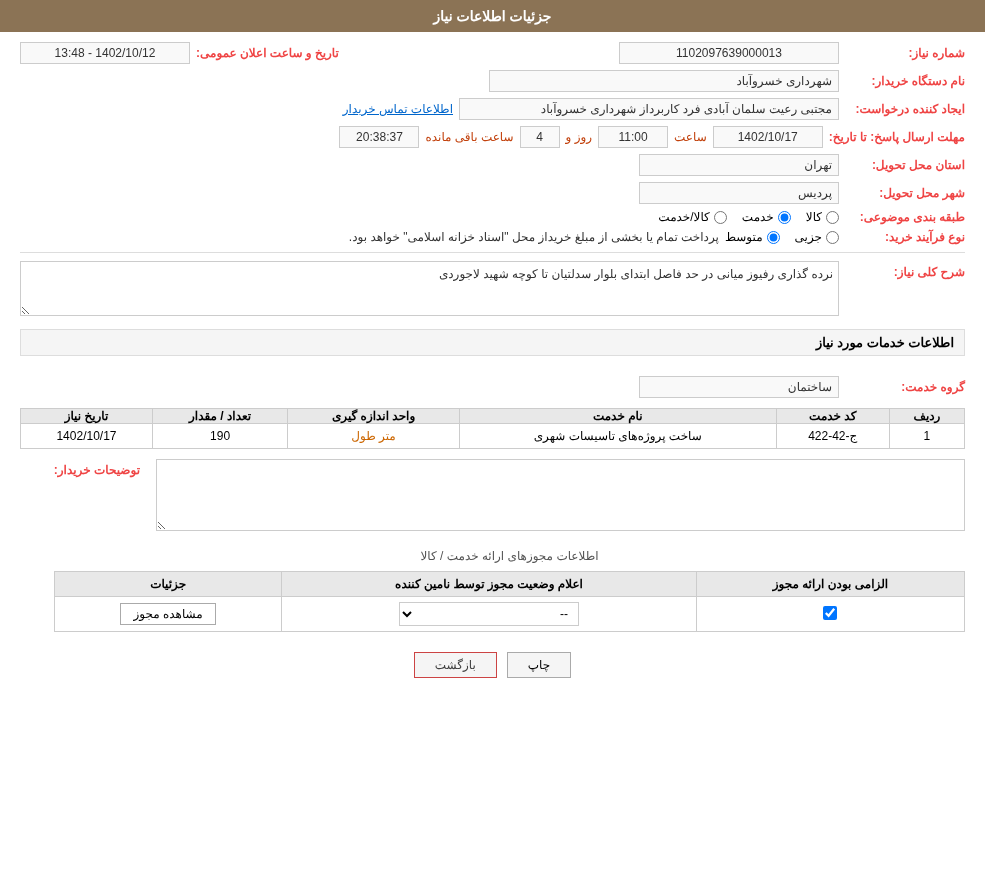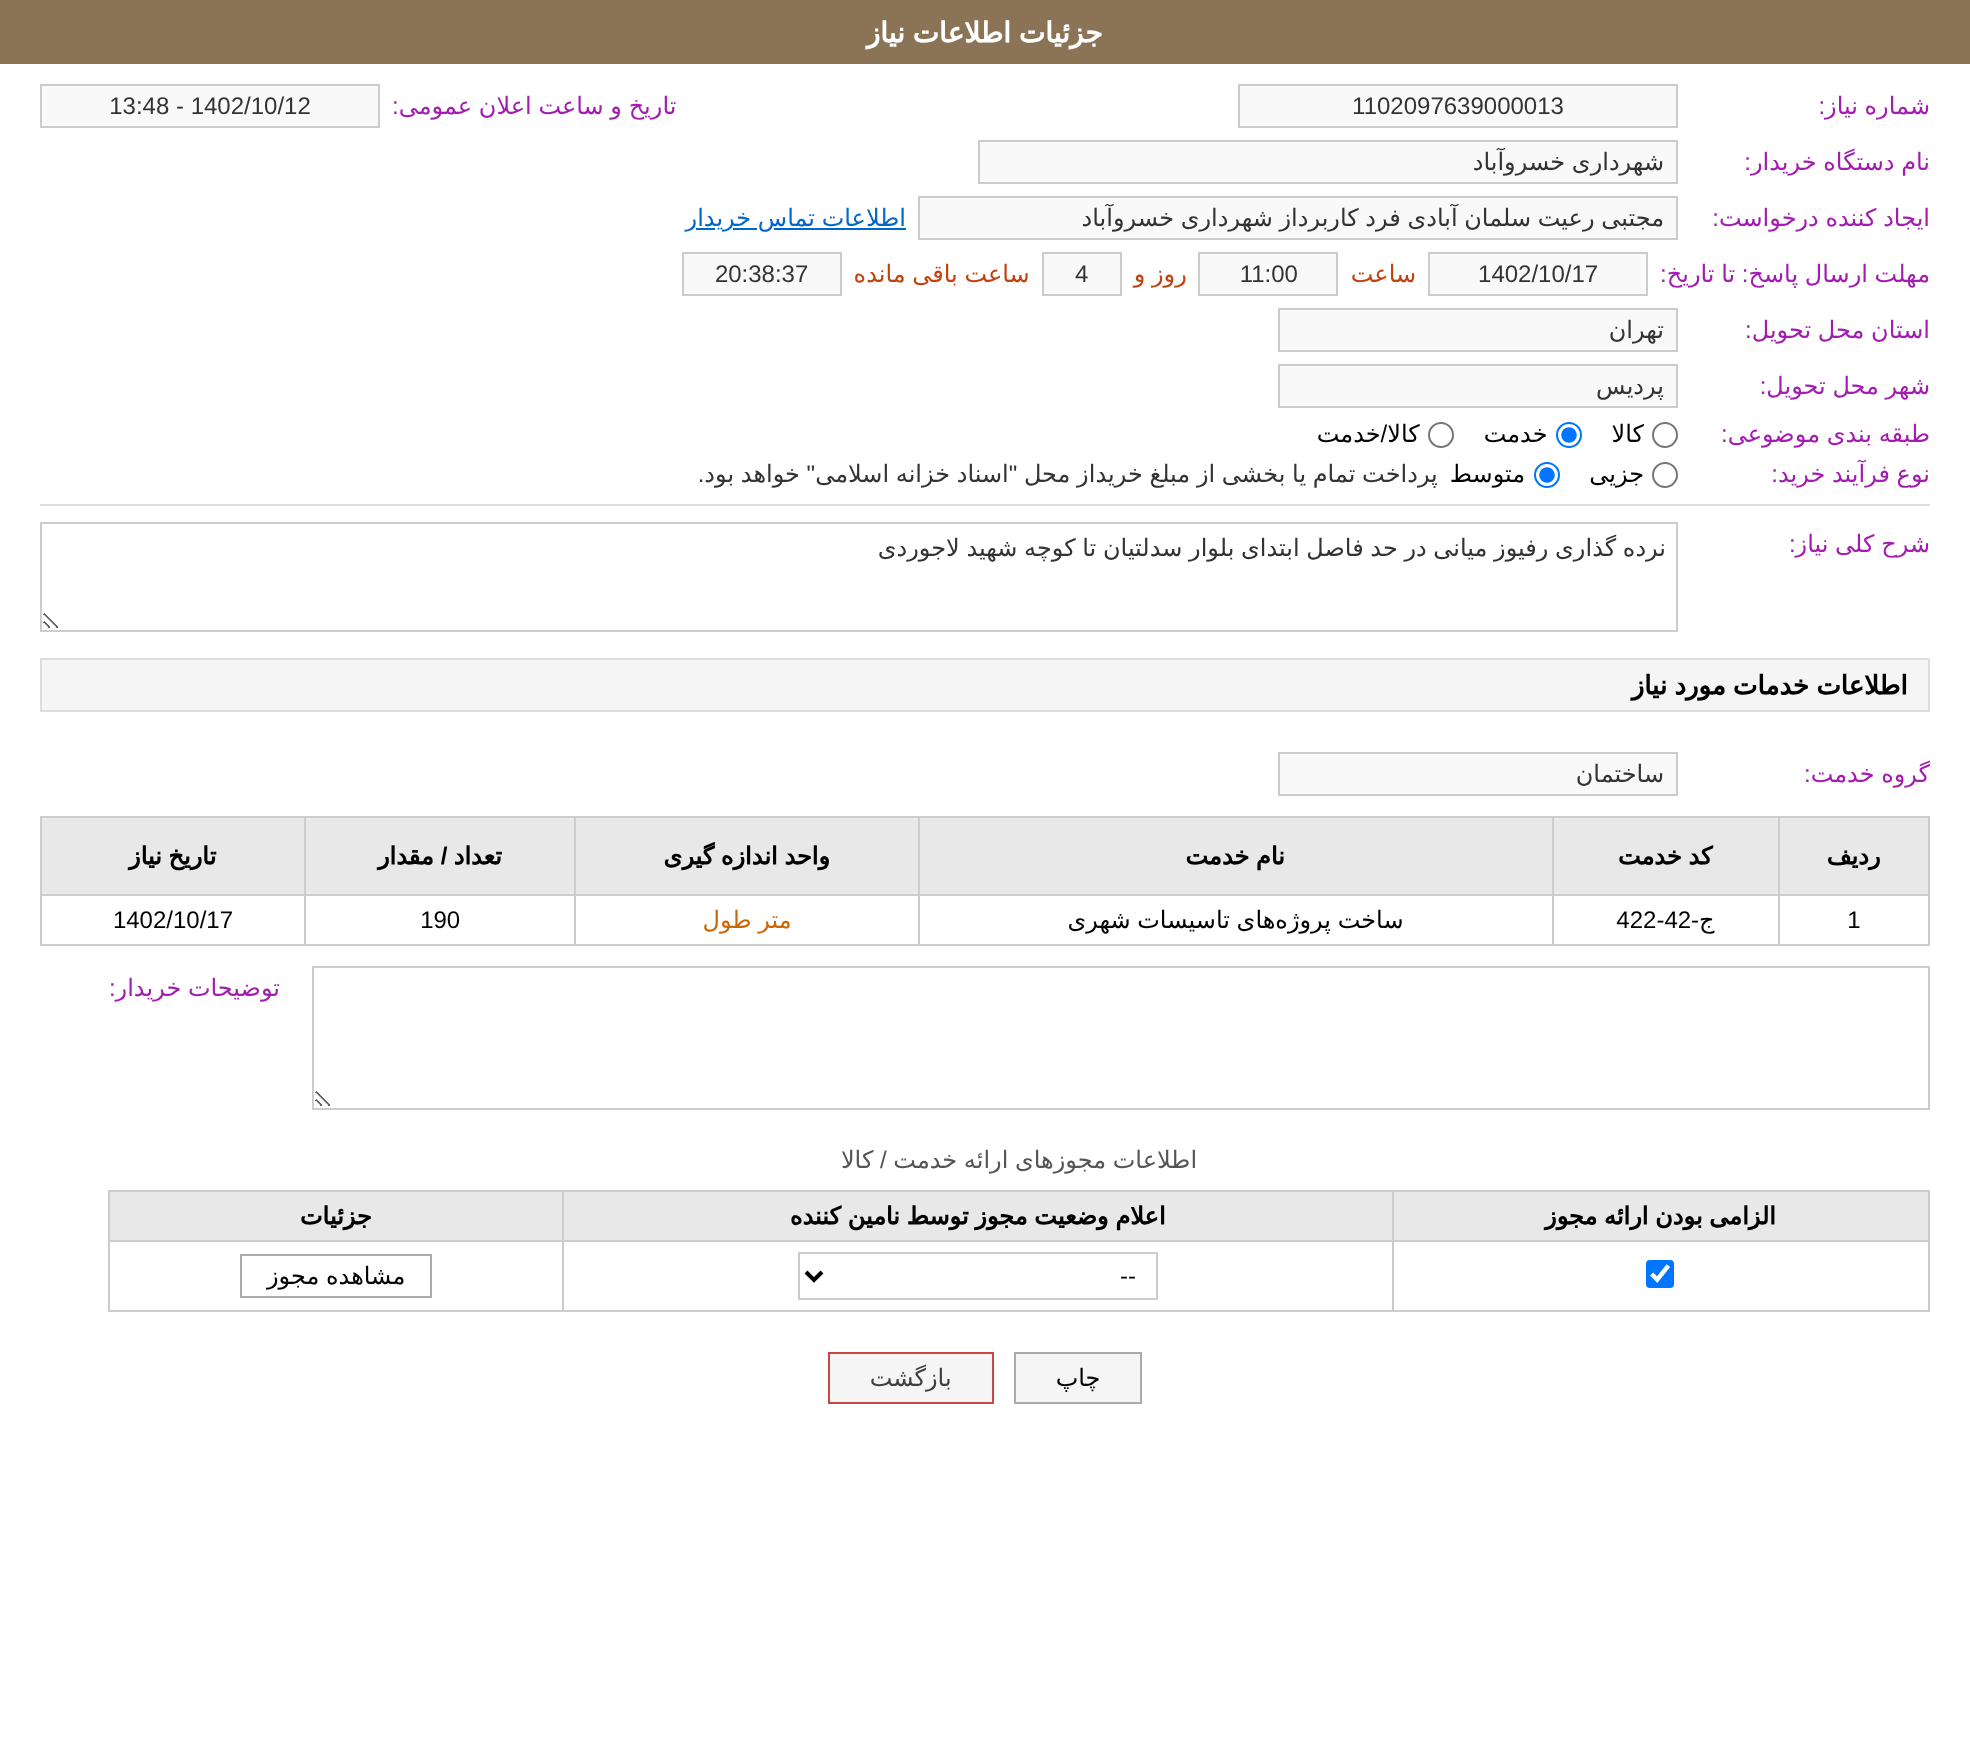--- a/index.html
+++ b/index.html
@@ -93,21 +93,21 @@
       margin: 10px 0;
     }
     table.data-table {
       width: 100%;
       border-collapse: collapse;
       font-size: 12px;
     }
     table.data-table th {
       background: #e8e8e8;
       border: 1px solid #ccc;
-      padding: 12px 8px;
+      padding: 0 8px;
       text-align: center;
       font-weight: bold;
     }
     table.data-table td {
       border: 1px solid #ccc;
       padding: 5px 8px;
       text-align: center;
     }
     .buyer-notes-box {
       border: 1px solid #ccc;
@@ -184,22 +184,22 @@
     }
     .checkbox-cell input[type="checkbox"] {
       width: 14px;
       height: 14px;
     }
     .inline-label {
       font-size: 12px;
       color: #c2410c;
     }
     .label-colon {
-      font-weight: normal;
-      color: #a21caf;
+      font-weight: bold;
+      color: #ef4444;
     }
     .divider {
       border: none;
       border-top: 1px solid #ddd;
       margin: 8px 0;
     }
   </style>
 </head>
 <body>
 

